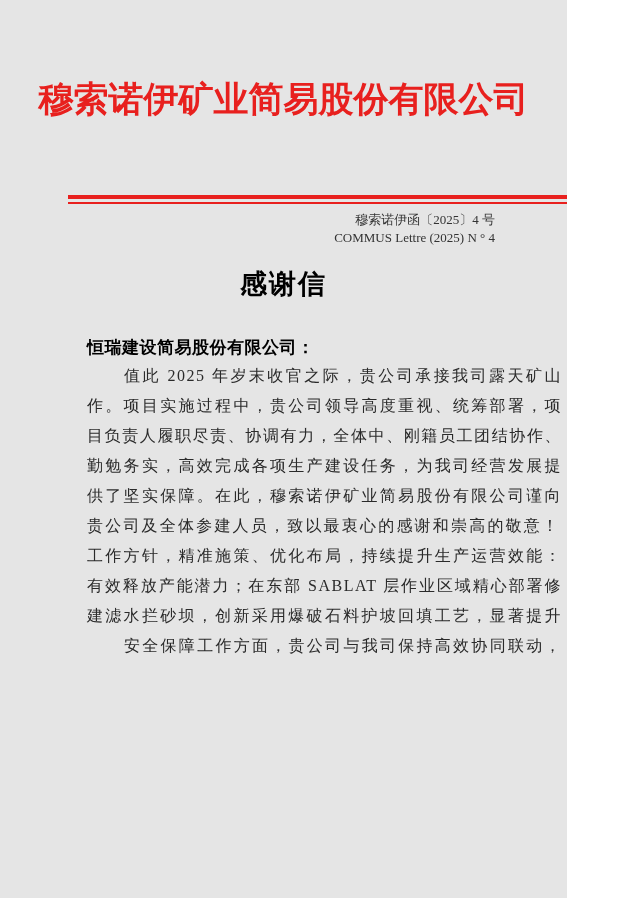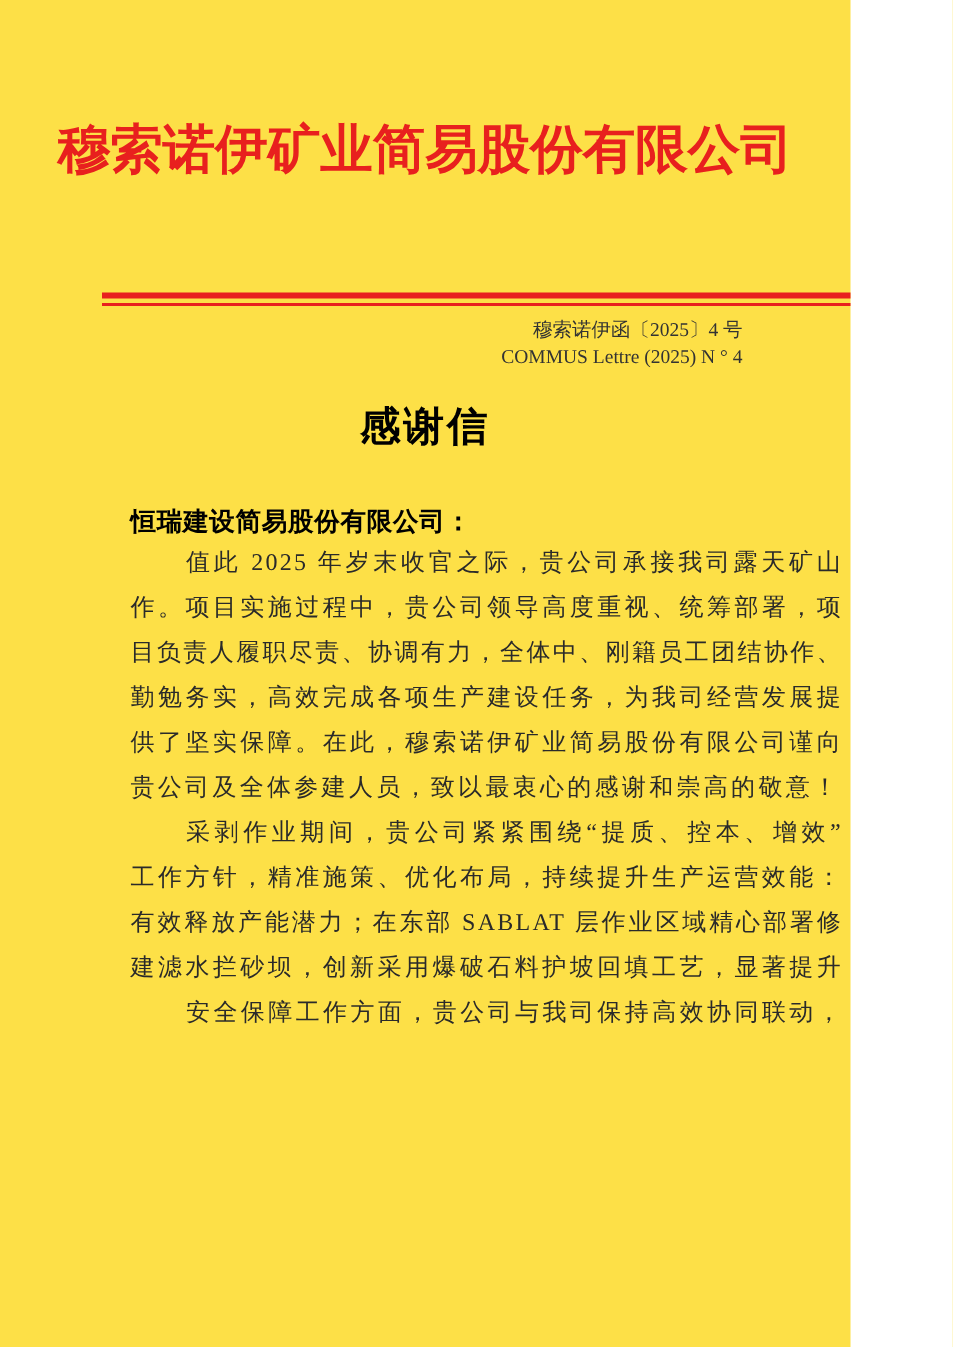--- a/index.html
+++ b/index.html
@@ -1,18 +1,18 @@
 <!DOCTYPE html>
 <html style="--accent: #e8201e;"><head>
 <meta charset="utf-8">
 <style>
   html,body{margin:0;padding:0;background:#ffffff;}
   :root{--accent:#e8201e;}
   .page{
-    position:relative;width:567px;height:898px;background:#fde047;overflow:hidden;
+    position:relative;width:567px;height:898px;background:#e5e5e5;overflow:hidden;
     font-family:"Liberation Serif","DejaVu Serif",serif;
   }
   .company-cn{
     position:absolute;top:79px;left:0;right:0;text-align:center;
     font-size:35px;font-weight:bold;color:var(--accent);line-height:42px;
     font-family:"Liberation Serif","DejaVu Serif",serif;
   }
   .company-fr{position:absolute;top:136px;left:0;right:0;text-align:center;line-height:0;}
   .company-fr svg{display:inline-block;}
   .rule{
@@ -64,20 +64,19 @@
   <div class="salutation">恒瑞建设简易股份有限公司：</div>
 
   <div class="body">
 
   <div class="line indent">值此 2025 年岁末收官之际，贵公司承接我司露天矿山</div>
       <div class="line">作。项目实施过程中，贵公司领导高度重视、统筹部署，项</div>
       <div class="line">目负责人履职尽责、协调有力，全体中、刚籍员工团结协作、</div>
       <div class="line">勤勉务实，高效完成各项生产建设任务，为我司经营发展提</div>
       <div class="line">供了坚实保障。在此，穆索诺伊矿业简易股份有限公司谨向</div>
       <div class="line last">贵公司及全体参建人员，致以最衷心的感谢和崇高的敬意！</div>
-      <div class="line indent">采剥作业期间，贵公司紧紧围绕“提质、控本、增效”</div>
       <div class="line">工作方针，精准施策、优化布局，持续提升生产运营效能：</div>
       <div class="line">有效释放产能潜力；在东部 SABLAT 层作业区域精心部署修</div>
       <div class="line">建滤水拦砂坝，创新采用爆破石料护坡回填工艺，显著提升</div>
       <div class="line indent">安全保障工作方面，贵公司与我司保持高效协同联动，</div>
     </div>
 
 </div>
 
 </body></html>

